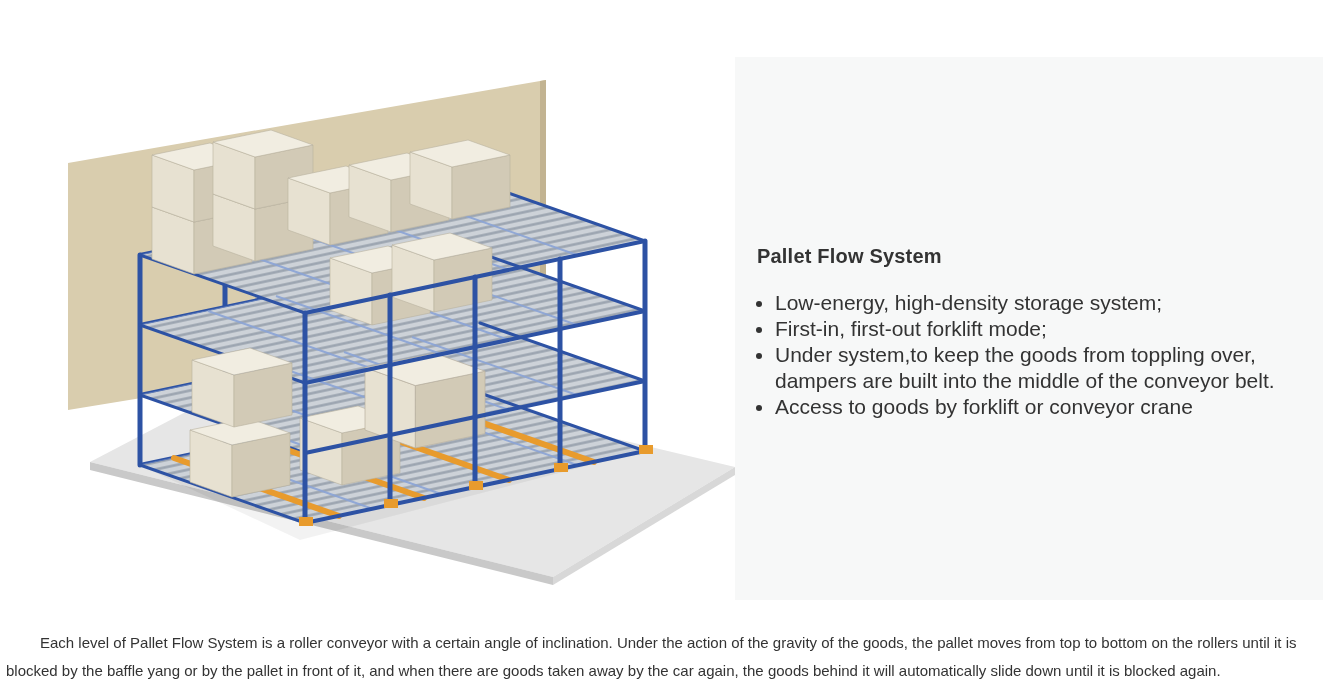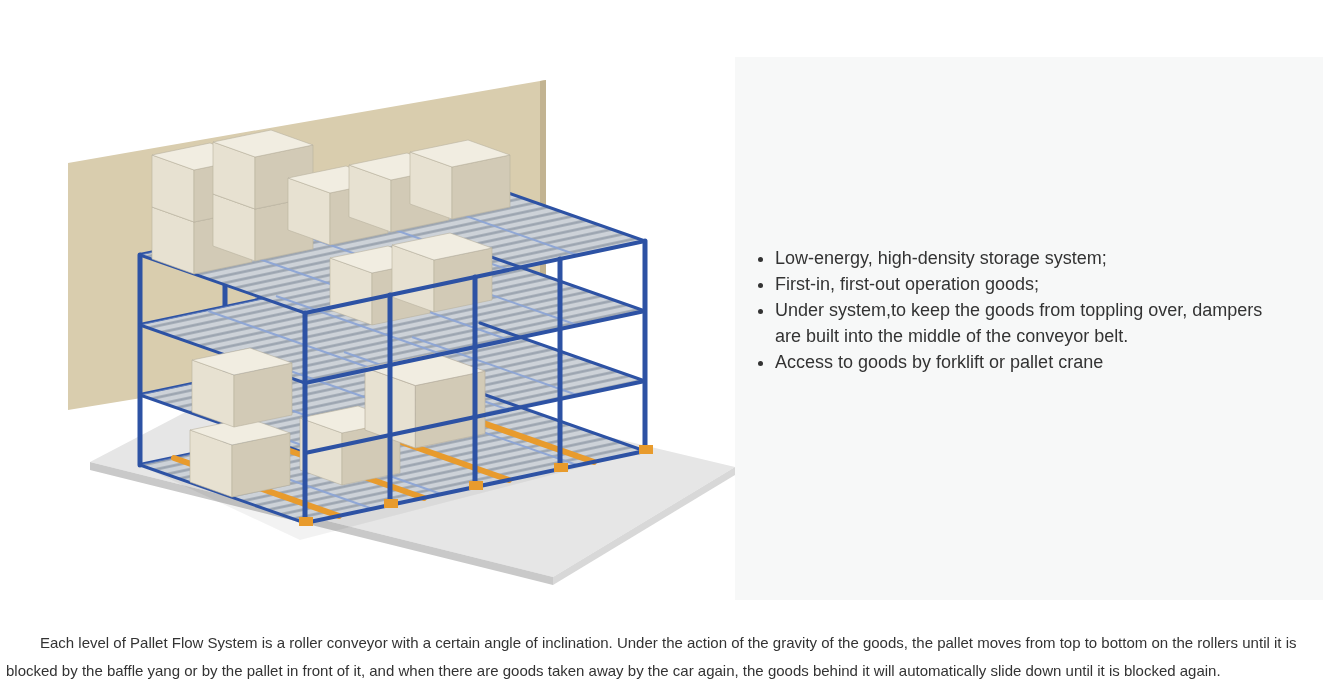--- a/index.html
+++ b/index.html
@@ -14,21 +14,21 @@
   body{font-family:"Liberation Sans","DejaVu Sans",sans-serif;background:var(--page-bg);}
   .page{position:relative;width:1343px;height:681px;background:var(--page-bg);overflow:hidden;}
 
   .product-image{position:absolute;left:0;top:0;width:735px;height:600px;}
   .product-image svg{display:block;}
 
   .info-panel{position:absolute;left:735px;top:57px;width:588px;height:543px;background:var(--panel-bg);box-sizing:border-box;}
   .panel-inner{padding:188px 30px 0 22px;}
   .product-title{font-size:20px;font-weight:700;color:var(--text);margin:0 0 22px 0;letter-spacing:.2px;}
   .feature-list{margin:0;padding:0 0 0 18px;width:520px;box-sizing:border-box;}
-  .feature-list li{font-size:18px;line-height:26px;color:var(--text);max-width:502px;}
+  .feature-list li{font-size:21px;line-height:26px;color:var(--text);max-width:502px;}
 
   .description{position:absolute;left:6px;right:7px;top:614px;font-size:15px;line-height:28px;color:var(--text);text-indent:34px;}
 
   
   .wall{fill:var(--wall);}
   .wall-edge{fill:var(--wall-edge);}
   .floor-top{fill:var(--floor);}
   .floor-front{fill:var(--floor-edge);}
   .floor-right{fill:var(--floor-side);}
   .shadow{fill:#000;opacity:.05;}
@@ -166,24 +166,25 @@
         <rect class="foot" x="384" y="499" width="14" height="9"></rect>
         <rect class="foot" x="469" y="481" width="14" height="9"></rect>
         <rect class="foot" x="554" y="463" width="14" height="9"></rect>
         <rect class="foot" x="639" y="445" width="14" height="9"></rect>
       </g>
     </svg>
   </div>
 
   <div class="info-panel">
     <div class="panel-inner">
+      <h2 class="product-title">Pallet Flow System</h2>
       <ul class="feature-list">
         <li>Low-energy, high-density storage system;</li>
-        <li>First-in, first-out operation goods;</li>
+        <li>First-in, first-out forklift mode;</li>
         <li>Under system,to keep the goods from toppling over, dampers are built into the middle of the conveyor belt.</li>
-        <li>Access to goods by forklift or pallet crane</li>
+        <li>Access to goods by forklift or conveyor crane</li>
       </ul>
     </div>
   </div>
 
   <p class="description">Each level of Pallet Flow System is a roller conveyor with a certain angle of inclination. Under the action of the gravity of the goods, the pallet moves from top to bottom on the rollers until it is blocked by the baffle yang or by the pallet in front of it, and when there are goods taken away by the car again, the goods behind it will automatically slide down until it is blocked again.</p>
 
 </div>
 
 </body></html>

